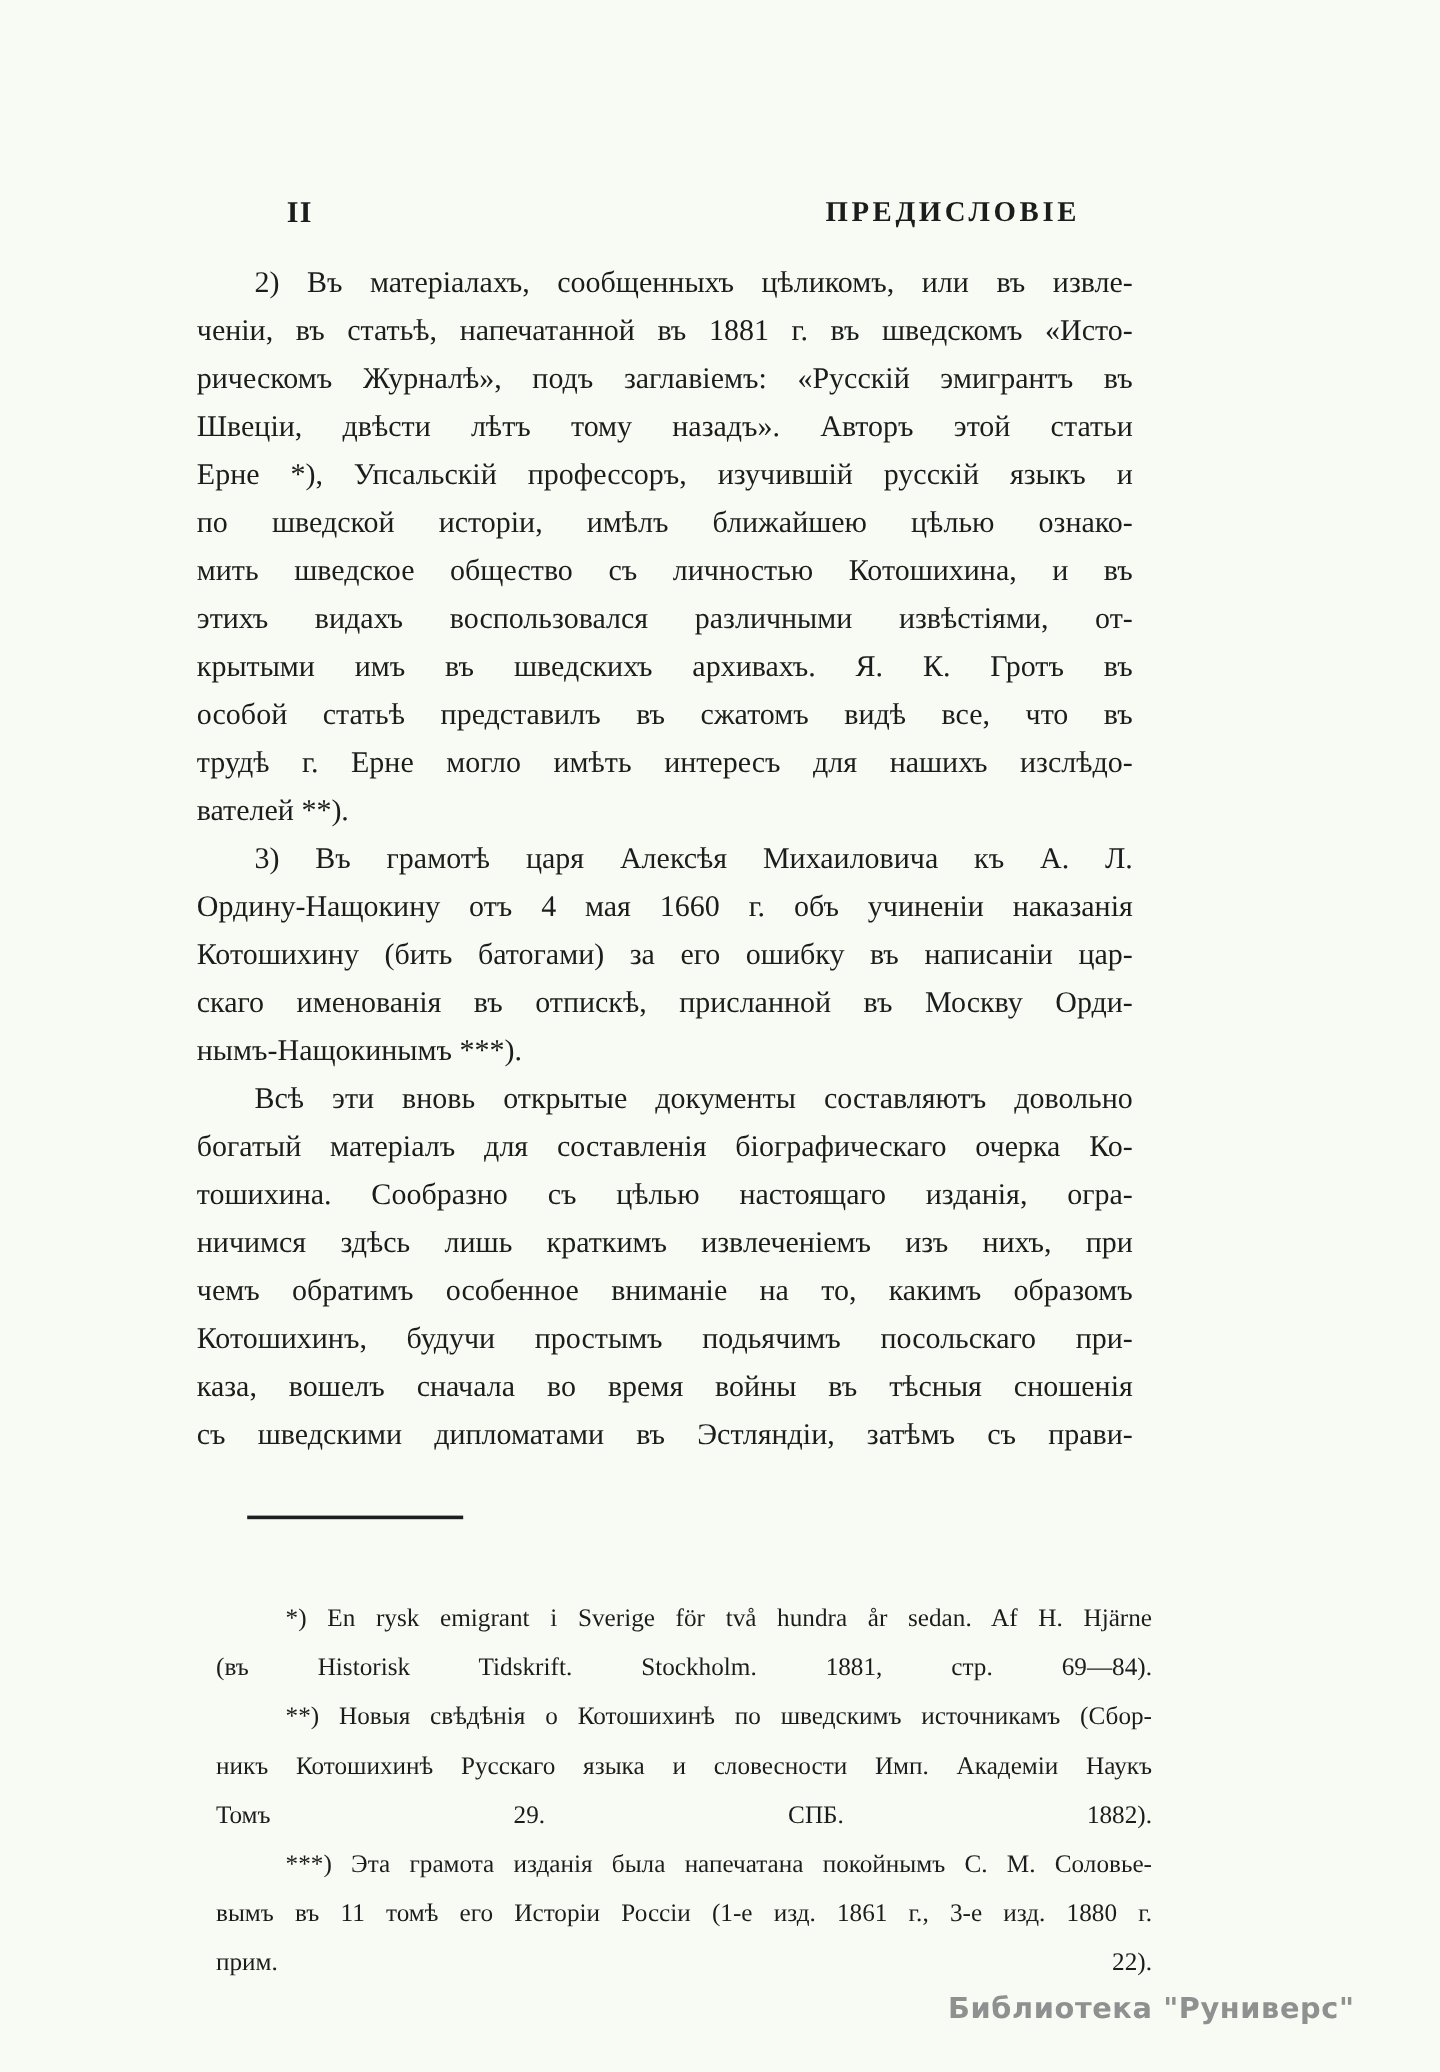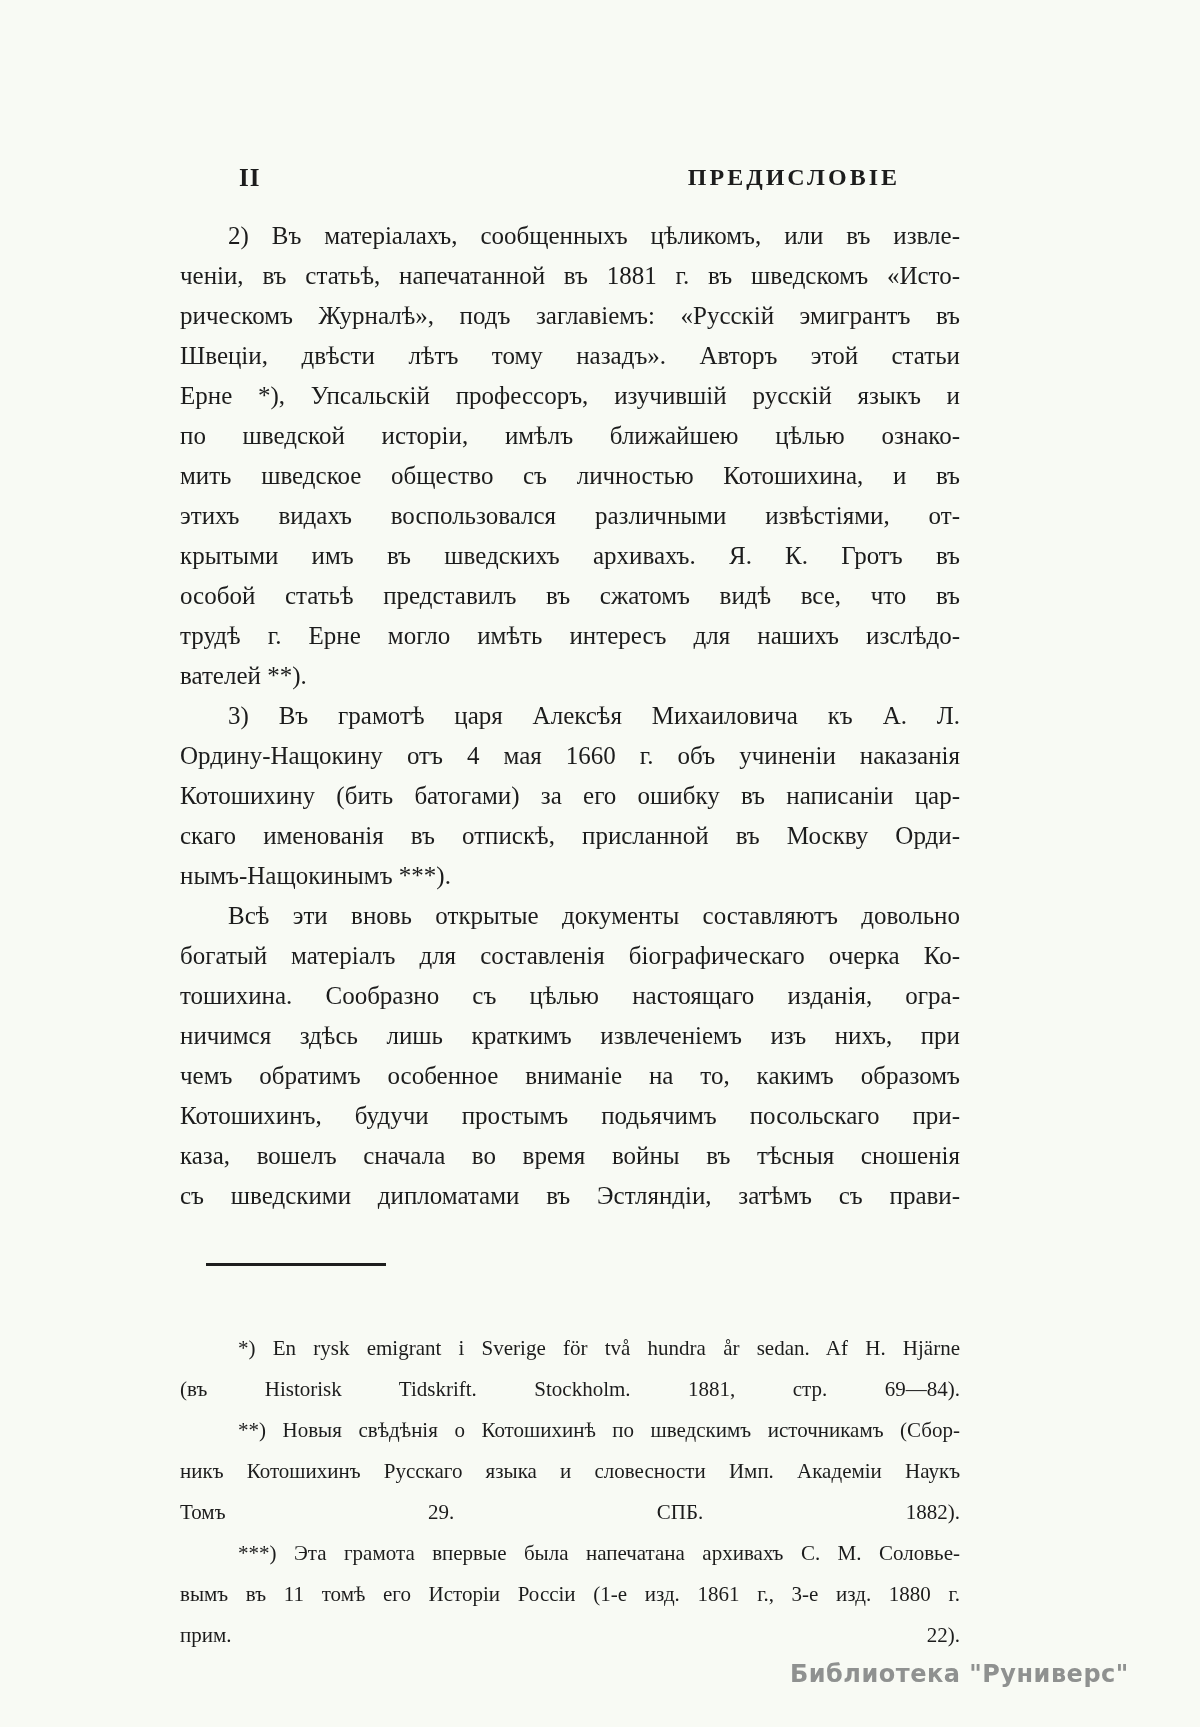--- a/index.html
+++ b/index.html
@@ -31,21 +31,21 @@
     left: 180px;
     top: 164px;
     width: 720px;
     text-align: right;
     font-size: 24px;
     font-weight: bold;
     letter-spacing: 3px;
   }
   .body-text {
     position: absolute;
-    left: 180px;
+    left: 164px;
     top: 216px;
     width: 780px;
     font-size: 25px;
     line-height: 40px;
   }
   .body-text .line {
     height: 40px;
     overflow: hidden;
     text-align: justify;
     text-align-last: justify;
@@ -130,24 +130,24 @@
 
   <div class="footnote-rule"></div>
 
   <div class="footnotes">
       <div class="paragraph">
         <div class="line para-first">*) En rysk emigrant i Sverige för två hundra år sedan. Af H. Hjärne</div>
         <div class="line para-last">(въ Historisk Tidskrift. Stockholm. 1881, стр. 69—84).</div>
       </div>
       <div class="paragraph">
         <div class="line para-first">**) Новыя свѣдѣнія о Котошихинѣ по шведскимъ источникамъ (Сбор-</div>
-        <div class="line">никъ Котошихинъ Русскаго языка и словесности Имп. Академіи Наукъ</div>
+        <div class="line">никъ Котошихинѣ Русскаго языка и словесности Имп. Академіи Наукъ</div>
         <div class="line para-last">Томъ 29.  СПБ. 1882).</div>
       </div>
       <div class="paragraph">
-        <div class="line para-first">***) Эта грамота впервые была напечатана архивахъ С. М. Соловье-</div>
+        <div class="line para-first">***) Эта грамота изданія была напечатана покойнымъ С. М. Соловье-</div>
         <div class="line">вымъ въ 11 томѣ его Исторіи Россіи (1-е изд. 1861 г., 3-е изд. 1880 г.</div>
         <div class="line para-last">прим. 22).</div>
       </div>
     </div>
 
   <div class="watermark">Библиотека "Руниверс"</div>
 </div>
 
 </body></html>

